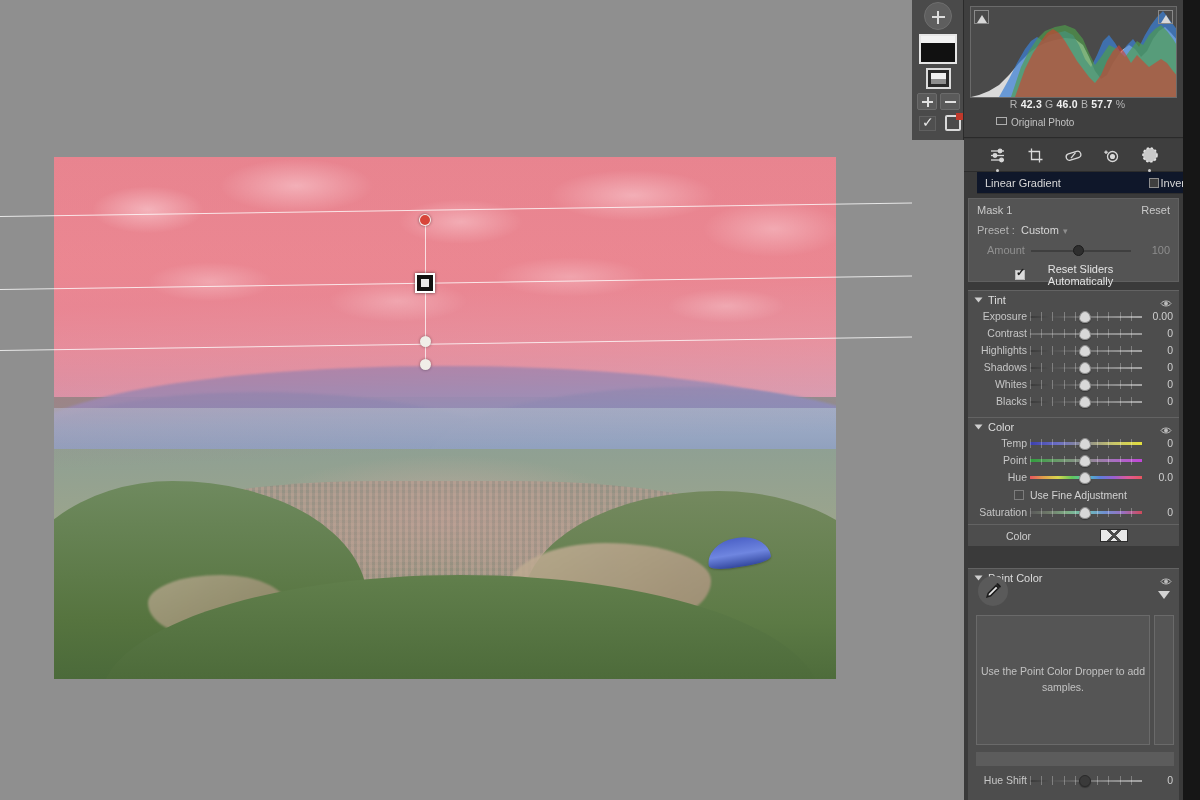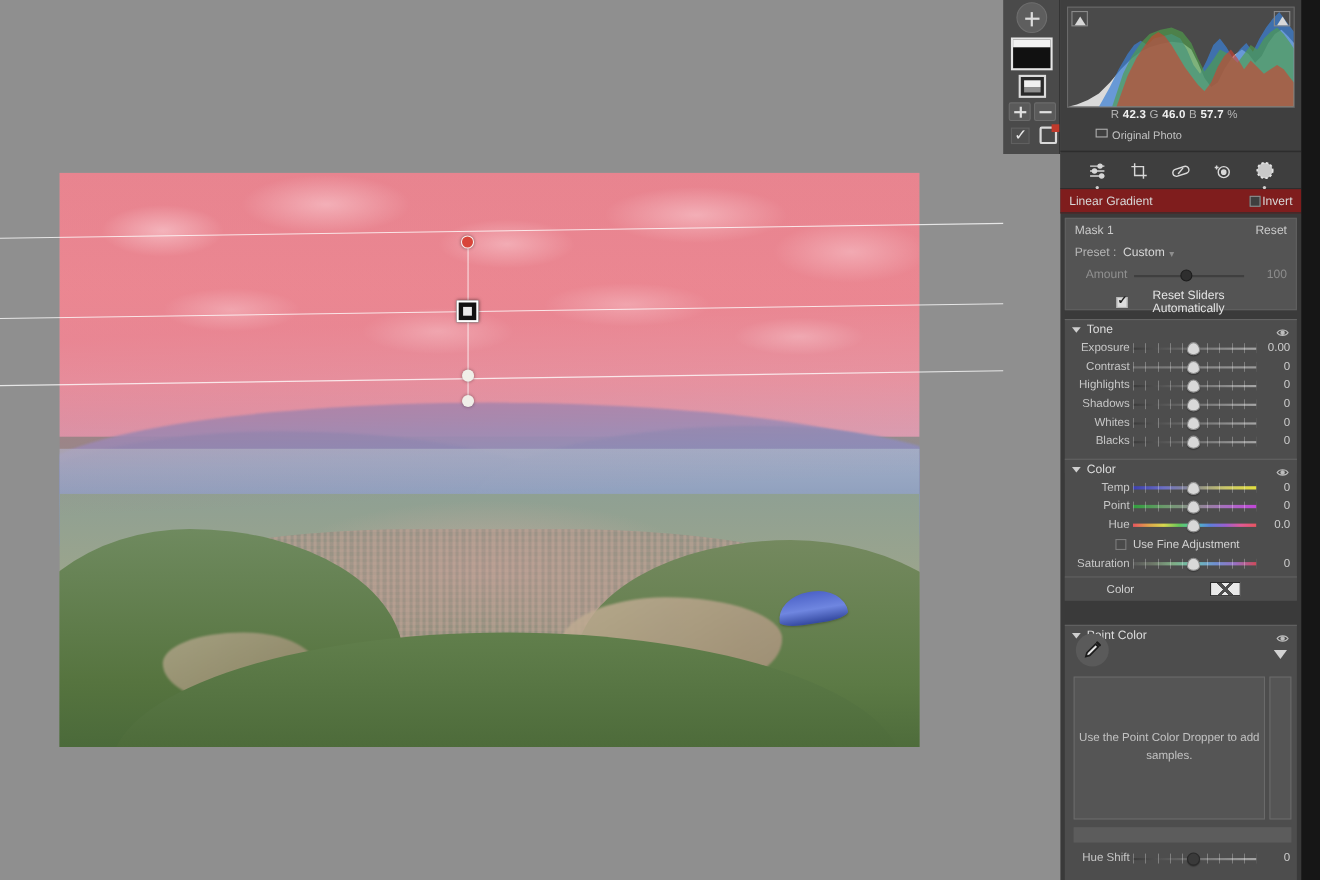--- a/index.html
+++ b/index.html
@@ -161,22 +161,22 @@
         margin-right:4px; vertical-align:1px; }
 
   .toolbar{ position:absolute; left:0; top:139px; width:219px; height:33px;
         background:#3e3e3e; border-bottom:1px solid #2c2c2c;
         display:flex; align-items:center; justify-content:space-around; padding:0 14px; }
   .tool{ position:relative; width:22px; height:22px; display:flex;
         align-items:center; justify-content:center; }
   .tool .dotsel{ position:absolute; bottom:-6px; left:50%; margin-left:-1.5px;
         width:3px; height:3px; border-radius:50%; background:#d0d0d0; }
 
-  .hdrbar{ position:absolute; left:0; top:172px; width:219px; height:22px;
-        background:#7f1d1d; border-bottom:1px solid #2e2e2e;
+  .hdrbar{ position:absolute; left:13px; top:172px; width:219px; height:22px;
+        background:#0f172a; border-bottom:1px solid #2e2e2e;
         display:flex; align-items:center; padding:0 8px;justify-content:space-between; }
   .hdrbar .t{ font-size:11px; color:#d8d8d8; }
   .hdrbar .inv{ margin-left:auto; display:flex; align-items:center; gap:1px;
         font-size:11px; color:#d8d8d8; }
   .cb{ width:10px; height:10px; border:1px solid #8e8e8e; background:#3f3f3f; }
 
   .maskbox{ position:absolute; left:4px; top:198px; width:211px; height:84px;
         background:#545454; border:1px solid #606060; }
   .mb-t{ position:absolute; left:8px; top:5px; font-size:11px; color:#c9c9c9; }
   .mb-r{ position:absolute; right:8px; top:5px; font-size:11px; color:#c9c9c9; }
@@ -393,21 +393,21 @@
       <span class="mb-av">100</span>
       <span class="rsa">
         <span class="cb-on"></span>
         <span>Reset Sliders Automatically</span>
       </span>
     </div>
 
     <div class="section" style="top:290px;">
       <div class="sec-hd">
         <span class="tri"></span>
-        <span class="name">Tone</span>
+        <span class="name">Tint</span>
         <span class="eye">
           <svg width="12" height="9" viewBox="0 0 12 9" fill="none" stroke="#bdbdbd" stroke-width="1">
             <path d="M1 4.5 C3 1.2, 9 1.2, 11 4.5 C9 7.8, 3 7.8, 1 4.5 Z"></path>
             <circle cx="6" cy="4.5" r="1.5" fill="#bdbdbd"></circle>
           </svg>
         </span>
       </div>
       <div class="sl">
         <span class="lbl">Exposure</span>
         <div class="trk dark"></div>

